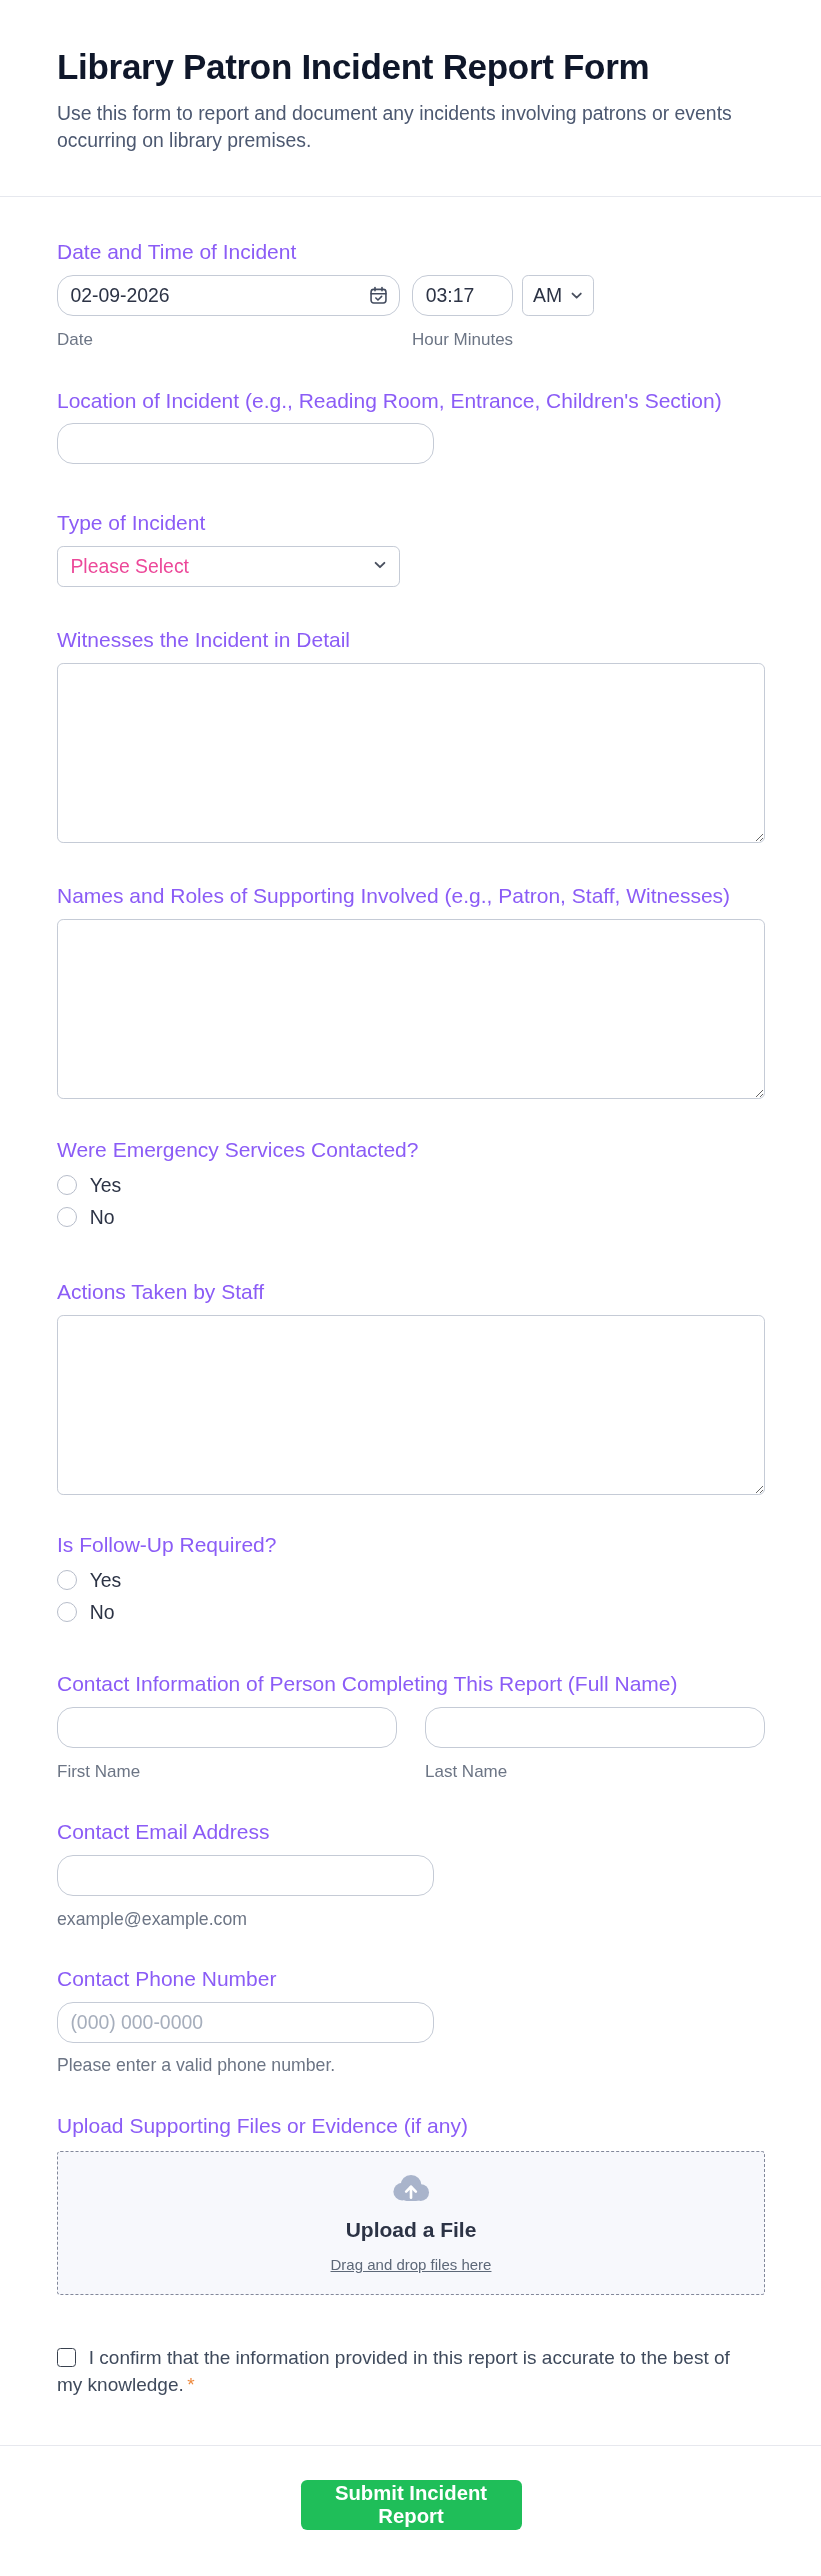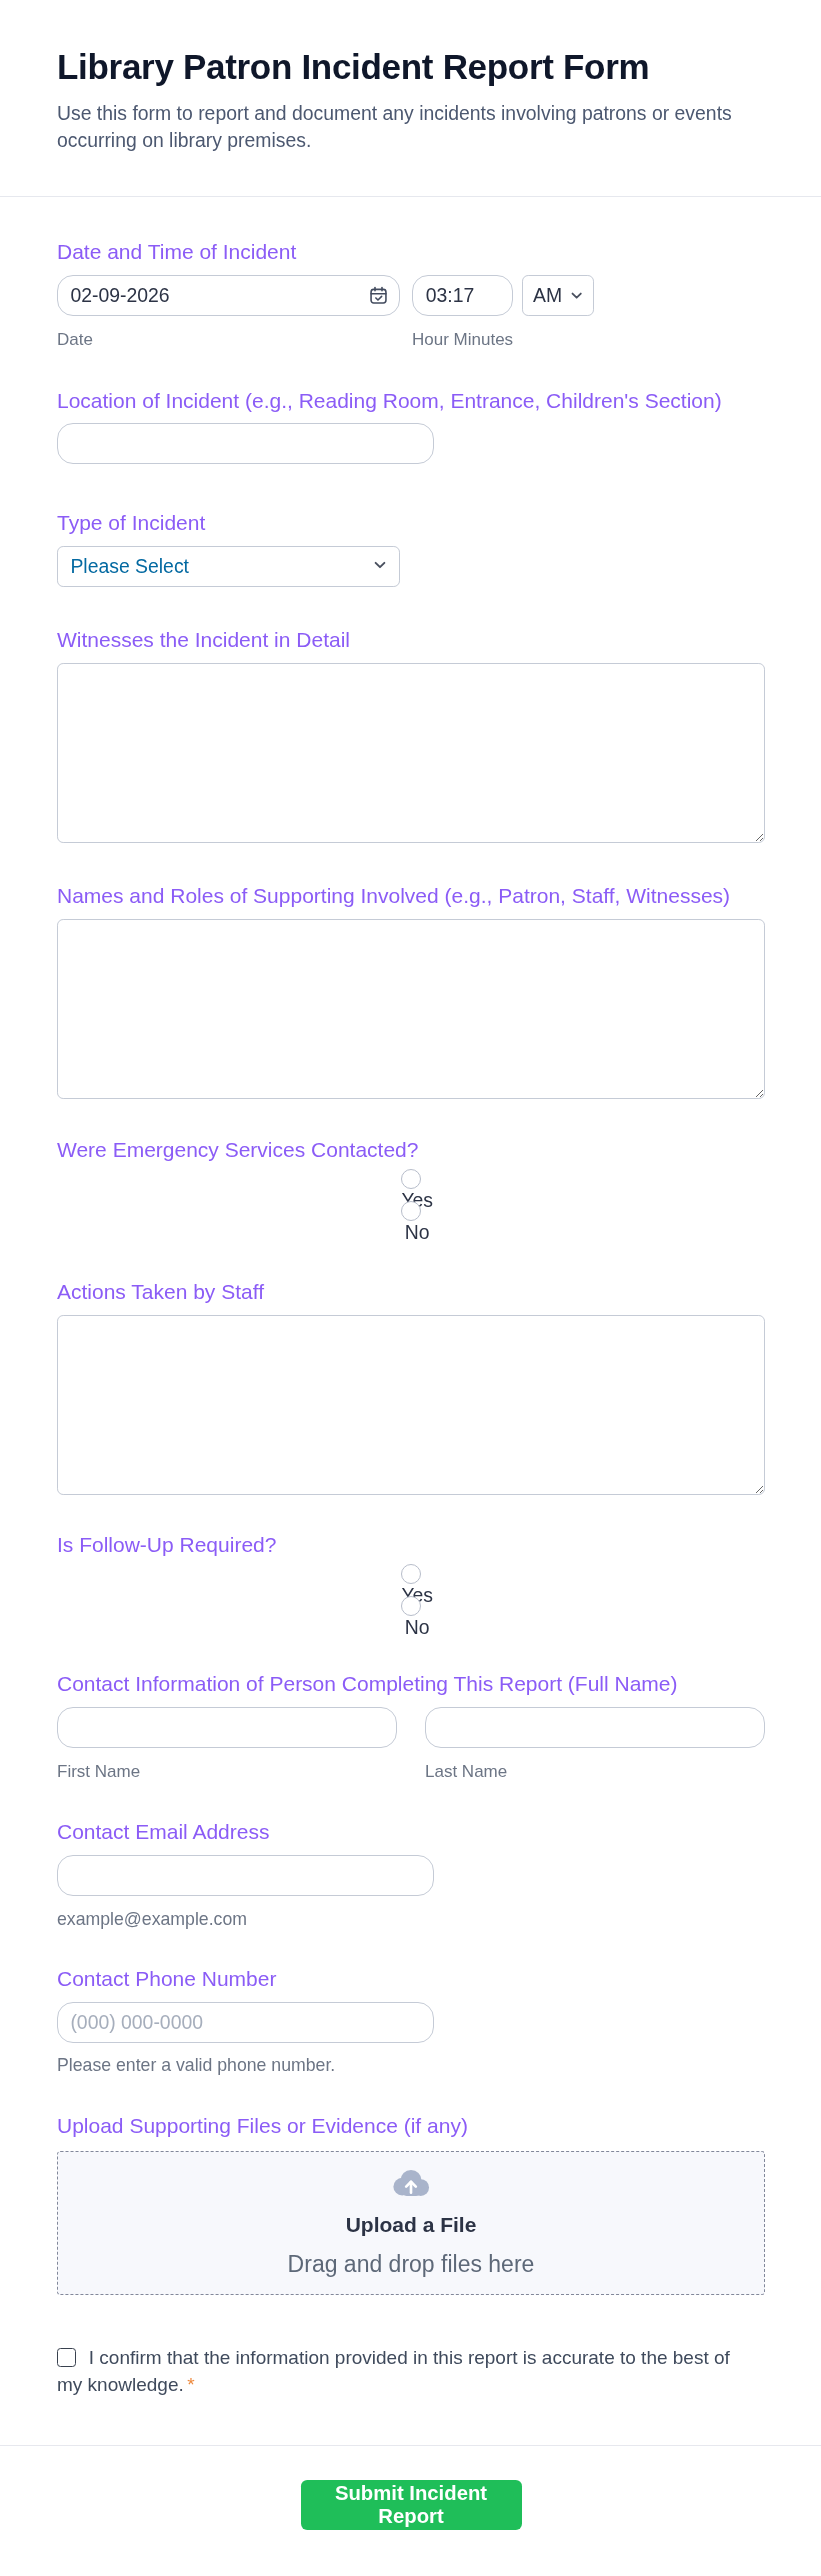--- a/index.html
+++ b/index.html
@@ -54,25 +54,25 @@
   .sublabel { font-size:17px; line-height:19.4px; color:#6c7585; }
   .sub-date { width:355px; }
 
   .single-input { width:377px; }
 
   
   .select {
     width:343px; height:41px; border:0.9px solid #c5cbd6; border-radius:6.2px; background:#fff;
     display:flex; align-items:center; justify-content:space-between; padding:0 12.4px; cursor:pointer;
   }
-  .select .placeholder { font-size:19.4px; color:#0369a1; }
+  .select .placeholder { font-size:19.4px; color:#ec4899; }
 
   
   .radio-group { margin-top:5.3px; }
-  .radio-row { display:flex; align-items:center; height:32px; cursor:pointer;flex-direction:column; }
+  .radio-row { display:flex; align-items:center; height:32px; cursor:pointer; }
   .radio-circle {
     width:20.3px; height:20.3px; border:1.3px solid #b7bdca; border-radius:50%; background:#fff;
     flex:0 0 auto;
   }
   .radio-text { margin-left:12.4px; font-size:19.4px; color:#2c3345; }
 
   
   .name-row { display:flex; gap:28px; }
   .name-row input { flex:1 1 0; width:100%; }
   .name-sublabels { display:flex; gap:28px; margin-top:14px; }
@@ -80,21 +80,21 @@
 
   .hint { margin-top:12.4px; font-size:17.7px; line-height:20.3px; color:#6c7585; }
 
   
   .upload-box {
     margin-top:10.6px; height:144px; width:100%;
     background:#f7f8fc; border:0.9px dashed #82889a; border-radius:3.5px;
     display:flex; flex-direction:column; align-items:center; justify-content:center; cursor:pointer;
   }
   .upload-title { margin-top:10.6px; font-size:21px; font-weight:700; color:#2c3345; }
-  .upload-drag { margin-top:14px; font-size:23px; color:#5d6878; }
+  .upload-drag { margin-top:14px; font-size:15px; color:#5d6878;text-decoration:underline; }
 
   
   .confirm-row { margin-top:49px; max-width:698px; font-size:19px; line-height:27px; color:#3f4a5c; }
   .checkbox-box {
     display:inline-block; width:19.4px; height:19.4px; border:1.8px solid #39414f; border-radius:3.5px;
     background:#fff; vertical-align:-3.5px; margin-right:12.4px; cursor:pointer;
   }
   .req-mark { color:#ed8a3f; font-size:19px; margin-left:3.5px; }
 
   

